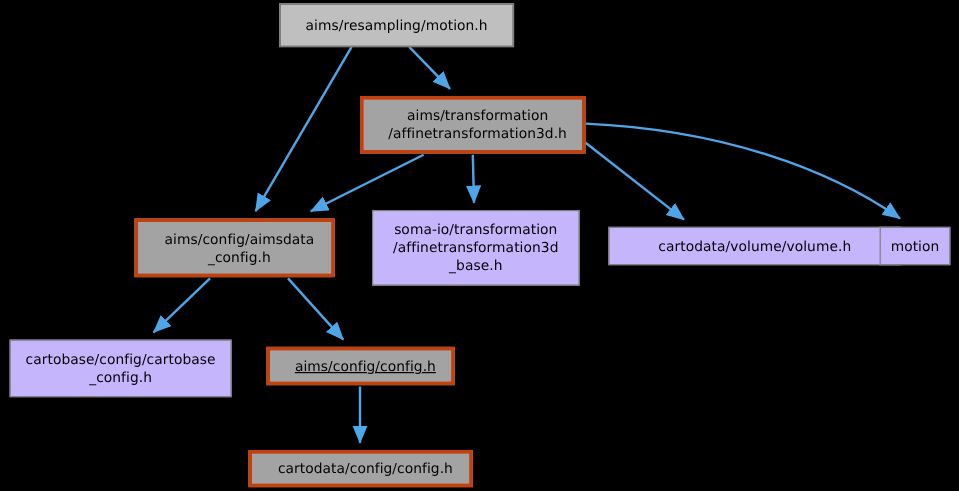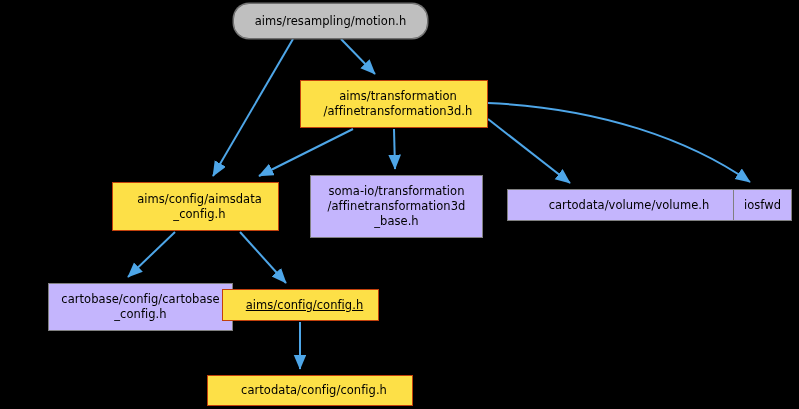--- a/index.html
+++ b/index.html
@@ -36,22 +36,22 @@
     letter-spacing: 0.05px;
     white-space: pre-line;
     padding: 0 4px;
   }
   .node.root {
     background: #bfbfbf;
     border: 1px solid #6e6e6e;
     box-shadow: 0 0 0 0.5px #6e6e6e;
   }
   .node.white {
-    background: #fde047;
-    border: 1px solid #c2410c;
+    background: #a3a3a3;
+    border: 3px solid #c2410c;
     padding-left: 12px;
   }
   .node.gray {
     background: #c4b5fd;
     border: 1px solid #808080;
   }
 </style>
 </head>
 <body>
 
@@ -79,36 +79,36 @@
       <path d="M488,103 C600,108 690,140 750,182"></path>
 
       <path d="M175,232 L128,277"></path>
 
       <path d="M240,232 L286,283"></path>
 
       <path d="M300,322 L300,369"></path>
     </g>
   </svg>
 
-  <div class="node root" style="left:233px; top:3px; width:195px; height:36px;border-radius:16px;">aims/resampling/motion.h</div>
+  <div class="node root" style="left:233px; top:3px; width:195px; height:36px;">aims/resampling/motion.h</div>
 
   <div class="node white" style="left:300px; top:80px; width:188px; height:48px;">aims/transformation
 /affinetransformation3d.h</div>
 
   <div class="node white" style="left:112px; top:182px; width:167px; height:49px;">aims/config/aimsdata
 _config.h</div>
 
   <div class="node gray" style="left:310px; top:175px; width:173px; height:63px;">soma-io/transformation
 /affinetransformation3d
 _base.h</div>
 
   <div class="node gray" style="left:507px; top:189px; width:244px; height:32px;">cartodata/volume/volume.h</div>
 
-  <div class="node gray" style="left:733px; top:189px; width:59px; height:32px;">iosfwd</div>
+  <div class="node gray" style="left:733px; top:189px; width:59px; height:32px;">motion</div>
 
-  <div class="node gray" style="left:8px; top:283px; width:185px; height:48px;margin-left:40px;">cartobase/config/cartobase
+  <div class="node gray" style="left:8px; top:283px; width:185px; height:48px;">cartobase/config/cartobase
 _config.h</div>
 
   <div class="node white" style="left:222px; top:289px; width:157px; height:32px;text-decoration:underline;">aims/config/config.h</div>
 
-  <div class="node white" style="left:207px; top:375px; width:206px; height:31px;">cartodata/config/config.h</div>
+  <div class="node white" style="left:207px; top:375px; width:187px; height:31px;">cartodata/config/config.h</div>
 
 </div>
 
 </body></html>

